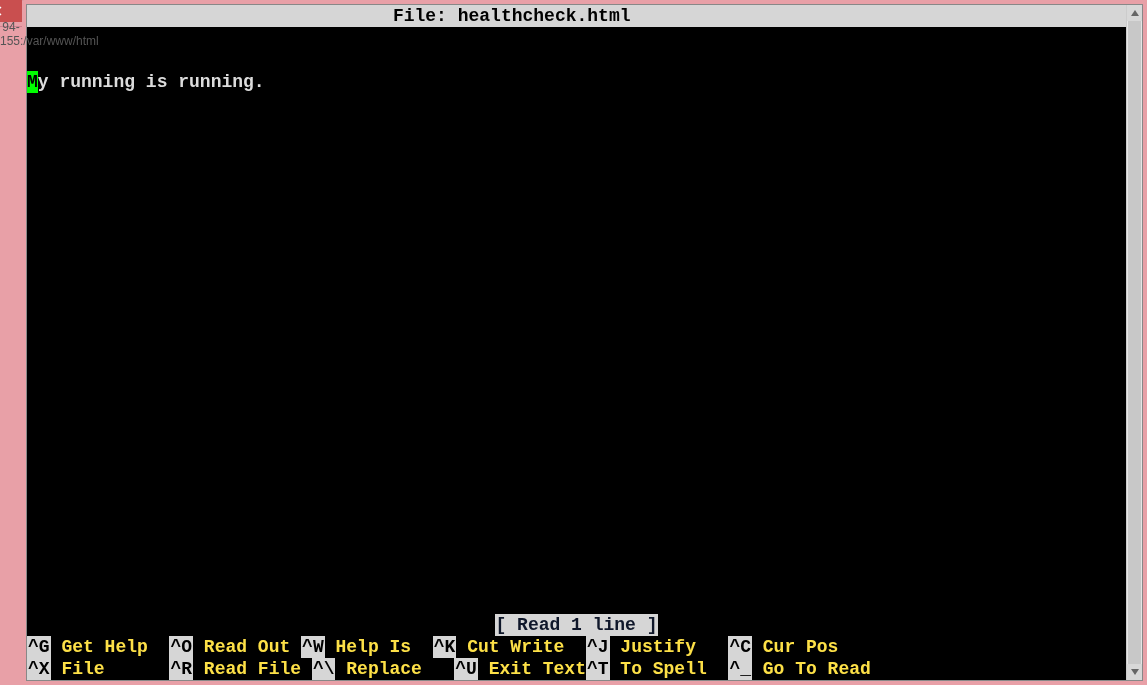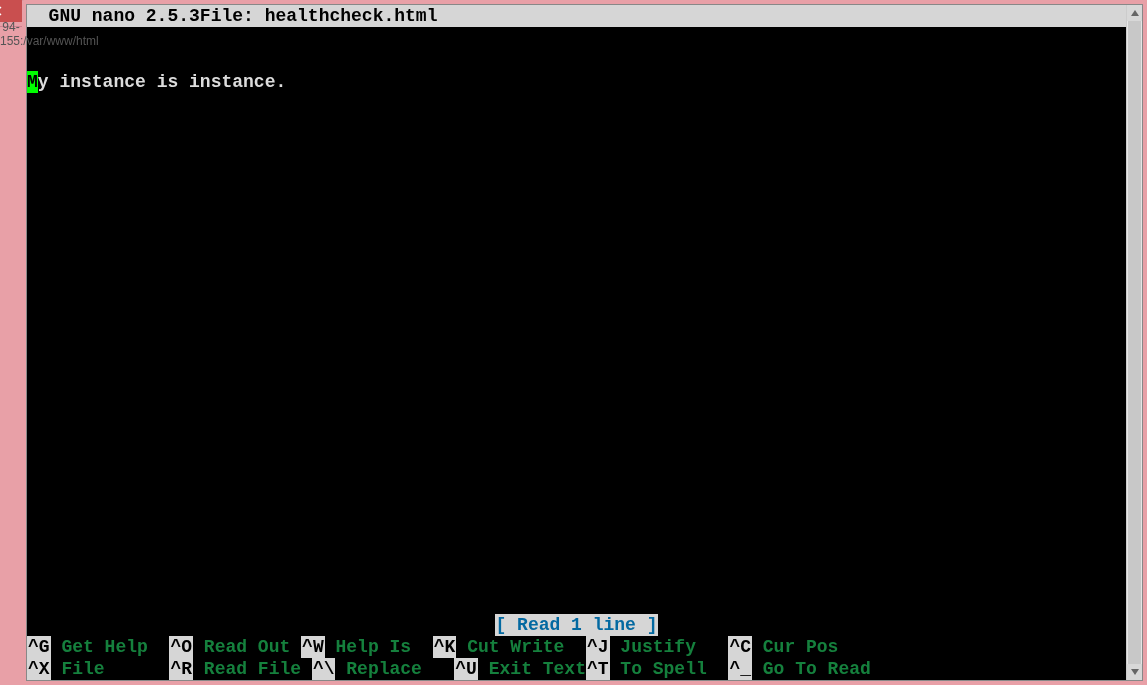--- a/index.html
+++ b/index.html
@@ -105,20 +105,21 @@
       height: 22px;
       display: flex;
       align-items: center;
       white-space: pre;
     }
     .header-app {
       padding-left: 2ch;
     }
     .header-file {
       flex: 1;
+      text-align: center;
       padding-right: 12ch;
     }
     .editor-area {
       flex: 1;
       padding: 0;
       position: relative;
       overflow: hidden;
       min-height: 0;
     }
     .blank-line {
@@ -138,21 +139,21 @@
       color: #dcdcdc;
     }
     .status-row {
       height: 22px;
       display: flex;
       justify-content: center;
       align-items: center;
     }
     .status-inner {
       background: #d6d6d6;
-      color: #0369a1;
+      color: #0f172a;
       white-space: pre;
     }
     .shortcut-rows {
       display: flex;
       flex-direction: column;
     }
     .shortcut-row {
       display: flex;
       height: 22px;
       align-items: center;
@@ -161,21 +162,21 @@
       display: flex;
       align-items: center;
       white-space: pre;
     }
     .sc-key {
       background: #d6d6d6;
       color: #000;
       padding: 0 1px;
     }
     .sc-label {
-      color: #15803d;
+      color: #fde047;
     }
     .scrollbar {
       width: 16px;
       background: #e6e6e6;
       display: flex;
       flex-direction: column;
       border-left: 1px solid #ccc;
     }
     .sb-btn {
       height: 16px;
@@ -233,28 +234,27 @@
       </div>
     </div>
   </div>
 
   <div class="outer-border">
     <div class="inner-wrap">
 
       <div class="terminal">
 
         <div class="header-row">
-          <span class="header-app">GNU nano 2.5.3</span>
           <span class="header-file">File: healthcheck.html</span>
         </div>
 
         <div class="editor-area">
           <div class="blank-line"></div>
           <div class="blank-line"></div>
-          <div class="content-line"><span class="cursor-char">M</span><span class="content-rest">y instance is instance.</span></div>
+          <div class="content-line"><span class="cursor-char">M</span><span class="content-rest">y running is running.</span></div>
         </div>
 
         <div class="status-row">
           <span class="status-inner">[ Read 1 line ]</span>
         </div>
 
         <div class="shortcut-rows">
           <div class="shortcut-row">
             <span class="shortcut-item"><span class="sc-key">^G</span><span class="sc-label"> Get Help  </span></span>
             <span class="shortcut-item"><span class="sc-key">^O</span><span class="sc-label"> Read Out </span></span>

